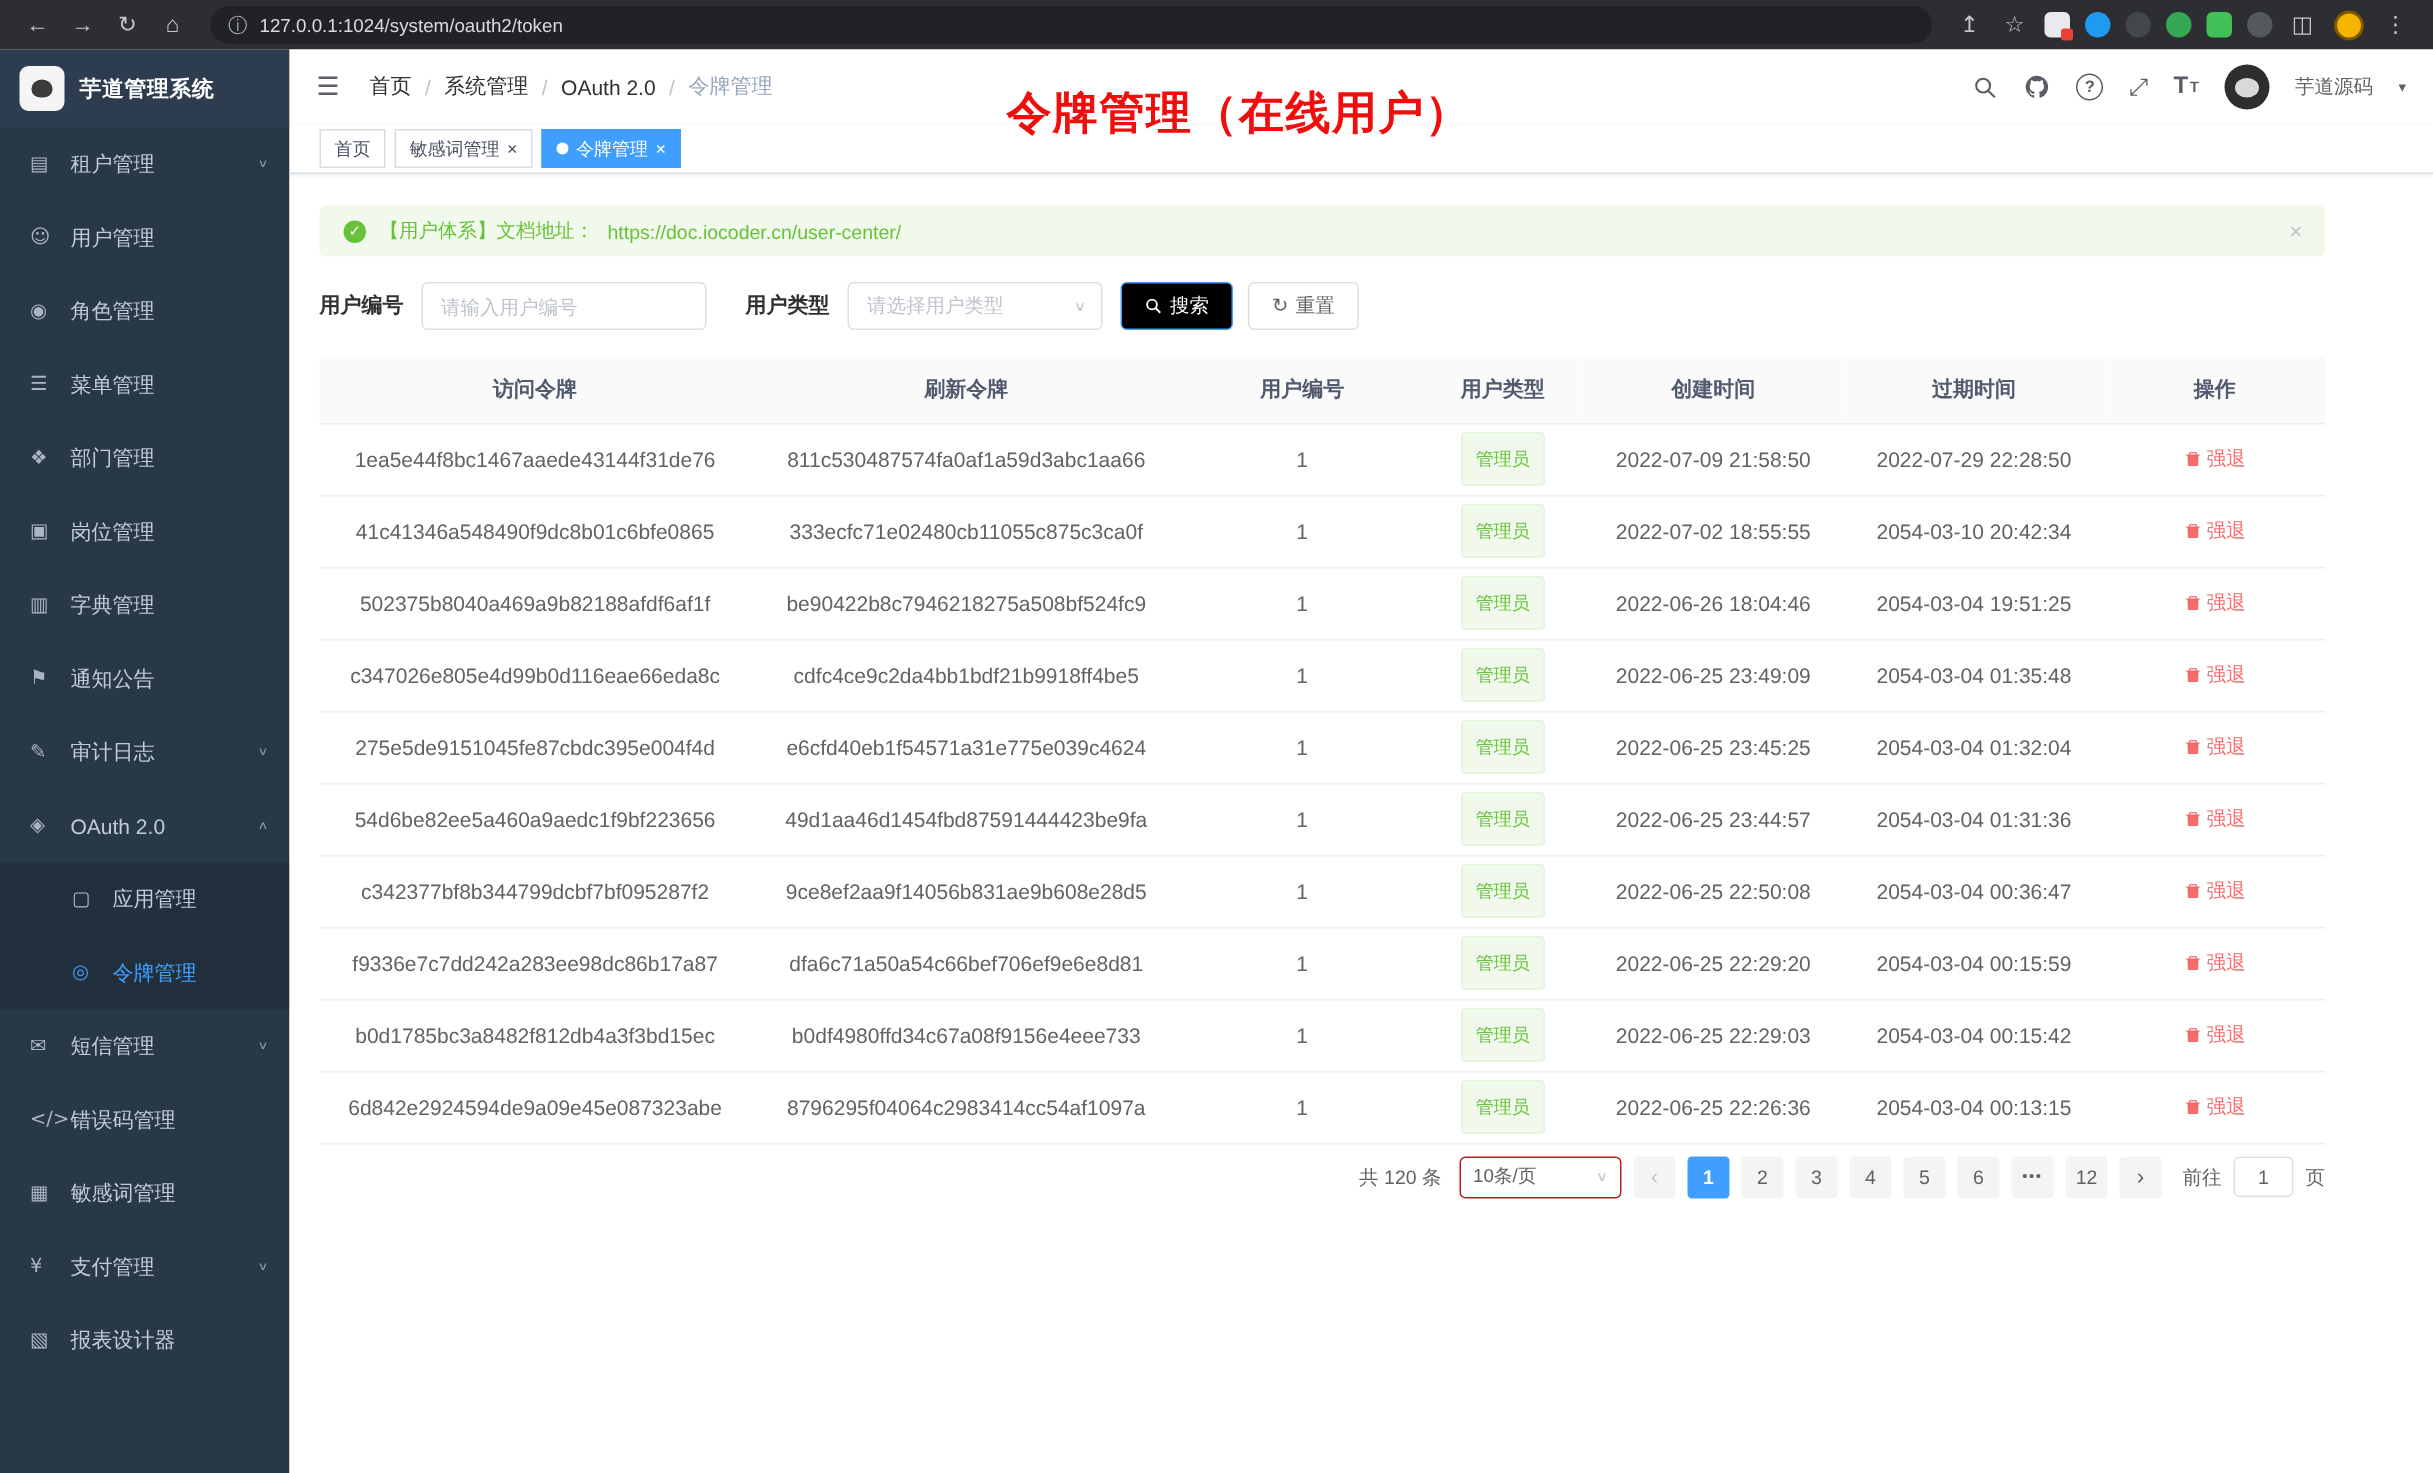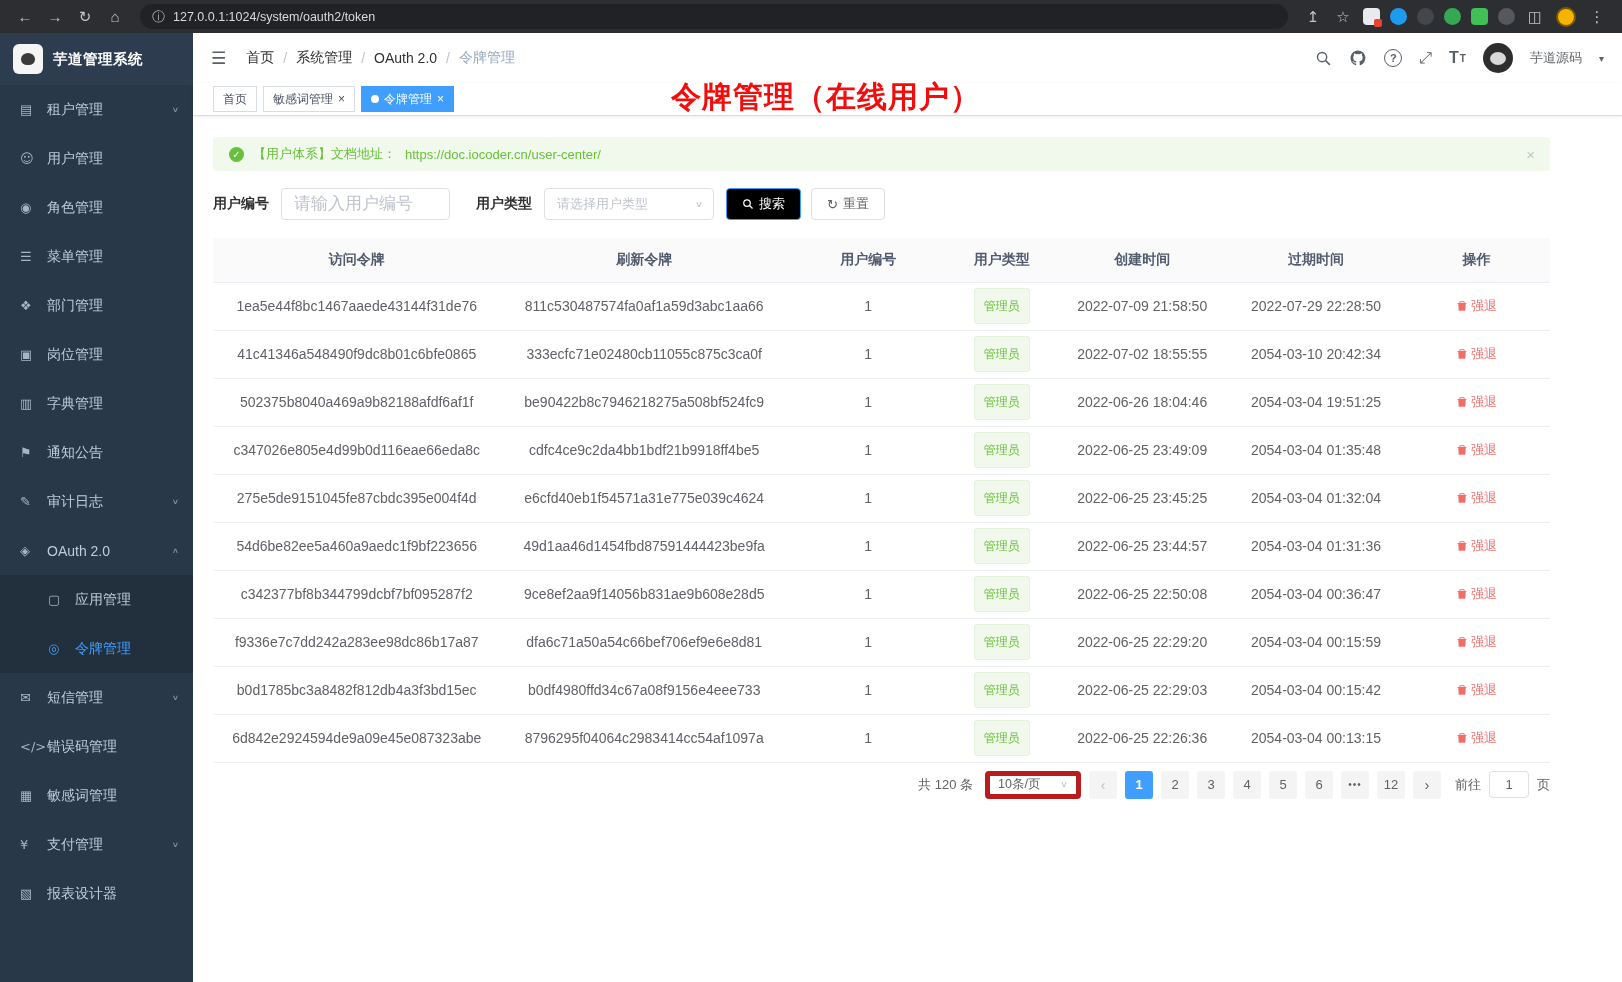--- a/index.html
+++ b/index.html
@@ -45,21 +45,21 @@
   .mi-icon { width:27px; flex-shrink:0; font-size:13px; color:#a9b4c4;
     font-family:"DejaVu Sans","Liberation Sans",sans-serif; }
   .mi-label { flex:1; white-space:nowrap; }
   .mi-arrow { font-size:10px; color:#8795a8; transform:scaleY(.75); }
   .menu-item.sub { padding-left:48px; background:#222f3d; }
   .menu-item.active { color:#409eff; }
   .menu-item.active .mi-icon { color:#409eff; }
 
   
   .main { flex:1; display:flex; flex-direction:column; position:relative; background:#fff; min-width:0; }
-  .red-annotation { position:absolute; left:478px; top:44px; z-index:20; color:#f20d0d;
+  .red-annotation { position:absolute; left:478px; top:22px; z-index:20; color:#f20d0d;
     font-size:30px; font-weight:700; letter-spacing:1px; pointer-events:none; }
 
   .topbar { height:50px; display:flex; align-items:center; padding:0 18px; gap:10px; }
   .hamburger { font-size:17px; color:#5a5e66; cursor:pointer; margin-right:10px; }
   .breadcrumb { display:flex; align-items:center; gap:9px; font-size:14px; color:#303133; }
   .bc-item { cursor:pointer; }
   .bc-sep { color:#c0c4cc; }
   .bc-item.last { color:#97a8be; cursor:default; }
   .topbar-right { margin-left:auto; display:flex; align-items:center; gap:17px; }
   .tb-icon { color:#5a5e66; font-size:16px; cursor:pointer; display:inline-flex;
@@ -91,22 +91,22 @@
     align-items:center; gap:9px; padding:0 16px; position:relative; margin-bottom:17px;
     font-size:13px; color:#67c23a; }
   .alert-check { width:15px; height:15px; border-radius:50%; background:#67c23a;
     color:#fff; font-size:10px; display:inline-flex; align-items:center;
     justify-content:center; flex-shrink:0; }
   .alert-link { color:#67c23a; text-decoration:none; cursor:pointer; }
   .alert-close { position:absolute; right:15px; color:#c0c4cc; font-size:15px; cursor:pointer; }
 
   .filters { display:flex; align-items:center; margin-bottom:18px; font-size:14px; }
   .f-label { font-weight:700; color:#303133; margin-right:12px; white-space:nowrap; }
-  .f-input { width:169px; height:32px; border:1px solid #dcdfe6; border-radius:4px;
-    padding:0 12px; font-size:17px; color:#606266; margin-right:26px; outline:none;
+  .f-input { width:190px; height:32px; border:1px solid #dcdfe6; border-radius:4px;
+    padding:0 12px; font-size:13px; color:#606266; margin-right:26px; outline:none;
     font-family:inherit; }
   .f-input::placeholder { color:#bfc4cc; }
   .f-select { width:170px; height:32px; border:1px solid #dcdfe6; border-radius:4px;
     display:flex; align-items:center; justify-content:space-between; padding:0 10px 0 12px;
     cursor:pointer; margin-right:12px; }
   .f-placeholder { color:#bfc4cc; font-size:13px; }
   .f-caret { color:#c0c4cc; font-size:11px; transform:scaleY(.8); }
   .btn { height:32px; border-radius:4px; font-size:13px; display:inline-flex;
     align-items:center; gap:5px; padding:0 15px; cursor:pointer; border:1px solid transparent;
     font-family:inherit; }
@@ -121,21 +121,21 @@
     border-bottom:1px solid #ebeef5; white-space:nowrap; overflow:hidden; }
   .badge { display:inline-block; padding:10px 9px; font-size:12px; border-radius:3px;
     background:#f0f9eb; color:#67c23a; border:1px solid #e1f3d8; line-height:1.2; }
   .danger-link { color:#f56c6c; font-size:13px; display:inline-flex; align-items:center;
     gap:3px; cursor:pointer; }
   .trash-svg { width:12px; height:12px; fill:#f56c6c; }
 
   .pagination { display:flex; justify-content:flex-end; align-items:center; gap:8px;
     margin-top:8px; font-size:13px; color:#606266; }
   .pg-total { margin-right:4px; white-space:nowrap; }
-  .pg-size { width:96px; height:28px; border:5px solid #b91c1c; border-radius:4px;
+  .pg-size { width:108px; height:28px; border:1px solid #b91c1c; border-radius:4px;
     display:flex; align-items:center; justify-content:space-between; padding:0 8px;
     font-size:12.5px; cursor:pointer; }
   .pg-btn { min-width:28px; height:28px; padding:0 4px; background:#f4f4f5; color:#606266;
     border-radius:3px; display:inline-flex; align-items:center; justify-content:center;
     font-size:13px; cursor:pointer; }
   .pg-btn.prev { color:#c0c4cc; font-size:15px; }
   .pg-btn.next { font-size:15px; }
   .pg-btn.active { background:#409eff; color:#fff; font-weight:700; }
   .pg-btn.ellipsis { letter-spacing:1px; font-size:10px; }
   .pg-goto-label { margin-left:6px; }

